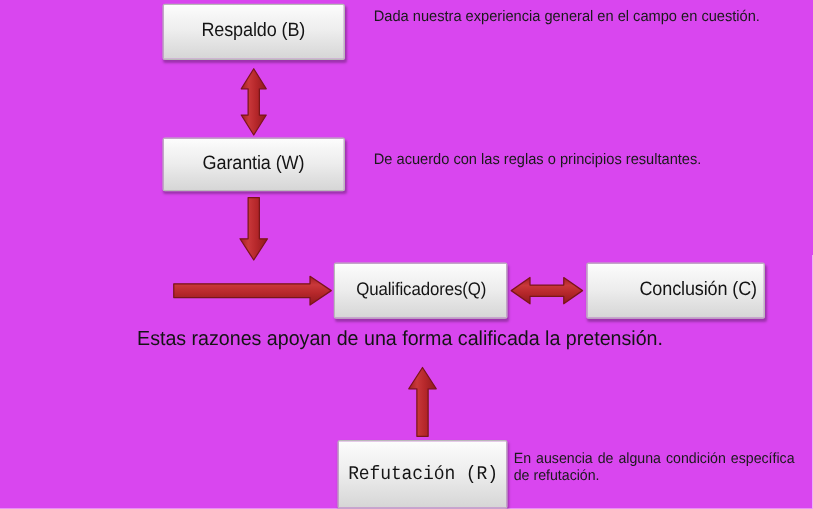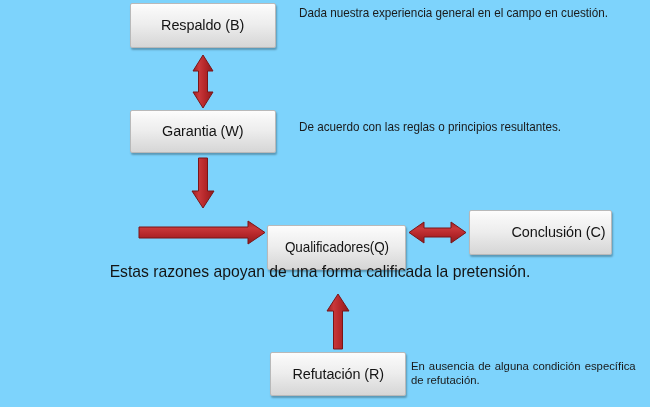--- a/index.html
+++ b/index.html
@@ -11,21 +11,21 @@
     width: 650px;
     height: 407px;
     font-family: "Liberation Sans", sans-serif;
     color: #111111;
     overflow: hidden;
   }
   #stage {
     position: relative;
     width: 650px;
     height: 407px;
-    background: #7dd3fc;
+    background: #d946ef;
   }
 
   
   .node {
     position: absolute;
     box-sizing: border-box;
     background: linear-gradient(to bottom,
         #fdfdfd 0%,
         #f6f6f6 18%,
         #ededed 48%,
@@ -45,23 +45,23 @@
     color: #141414;
     letter-spacing: -0.1px;
     white-space: nowrap;
     transform: scaleX(0.93);
   }
 
   
   #box-respaldo      { left: 130px; top: 3px;   width: 146px; height: 45px; }
   #box-garantia      { left: 130px; top: 110px; width: 146px; height: 43px; text-align: right; }
   #box-razones       { left: 0px;   top: 210px; width: 130px; height: 45px; }
-  #box-qualificadores{ left: 267px; top: 210px; width: 139px; height: 45px; margin-top: 15px; }
+  #box-qualificadores{ left: 267px; top: 210px; width: 139px; height: 45px; }
   #box-conclusion    { left: 469px; top: 210px; width: 143px; height: 45px; padding-left: 36px; }
-  #box-refutacion    { left: 270px; top: 352px; width: 136px; height: 44px; }
+  #box-refutacion    { left: 270px; top: 352px; width: 136px; height: 55px; font-family: Liberation Mono, monospace; }
 
   #box-qualificadores .node-label { font-size: 14.5px; }
 
   
   #arrow-layer {
     position: absolute;
     left: 0; top: 0;
     width: 650px; height: 407px;
     pointer-events: none;
   }

